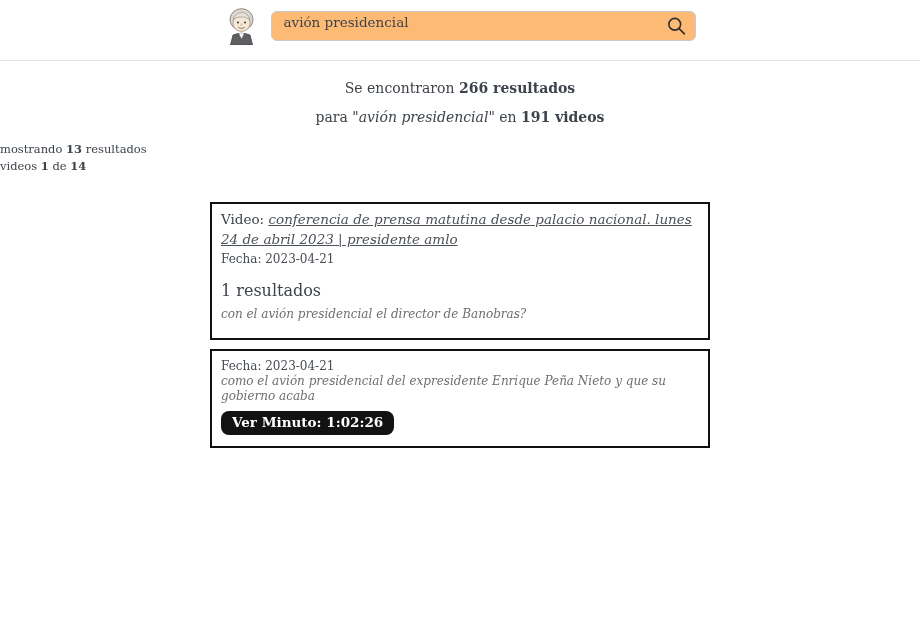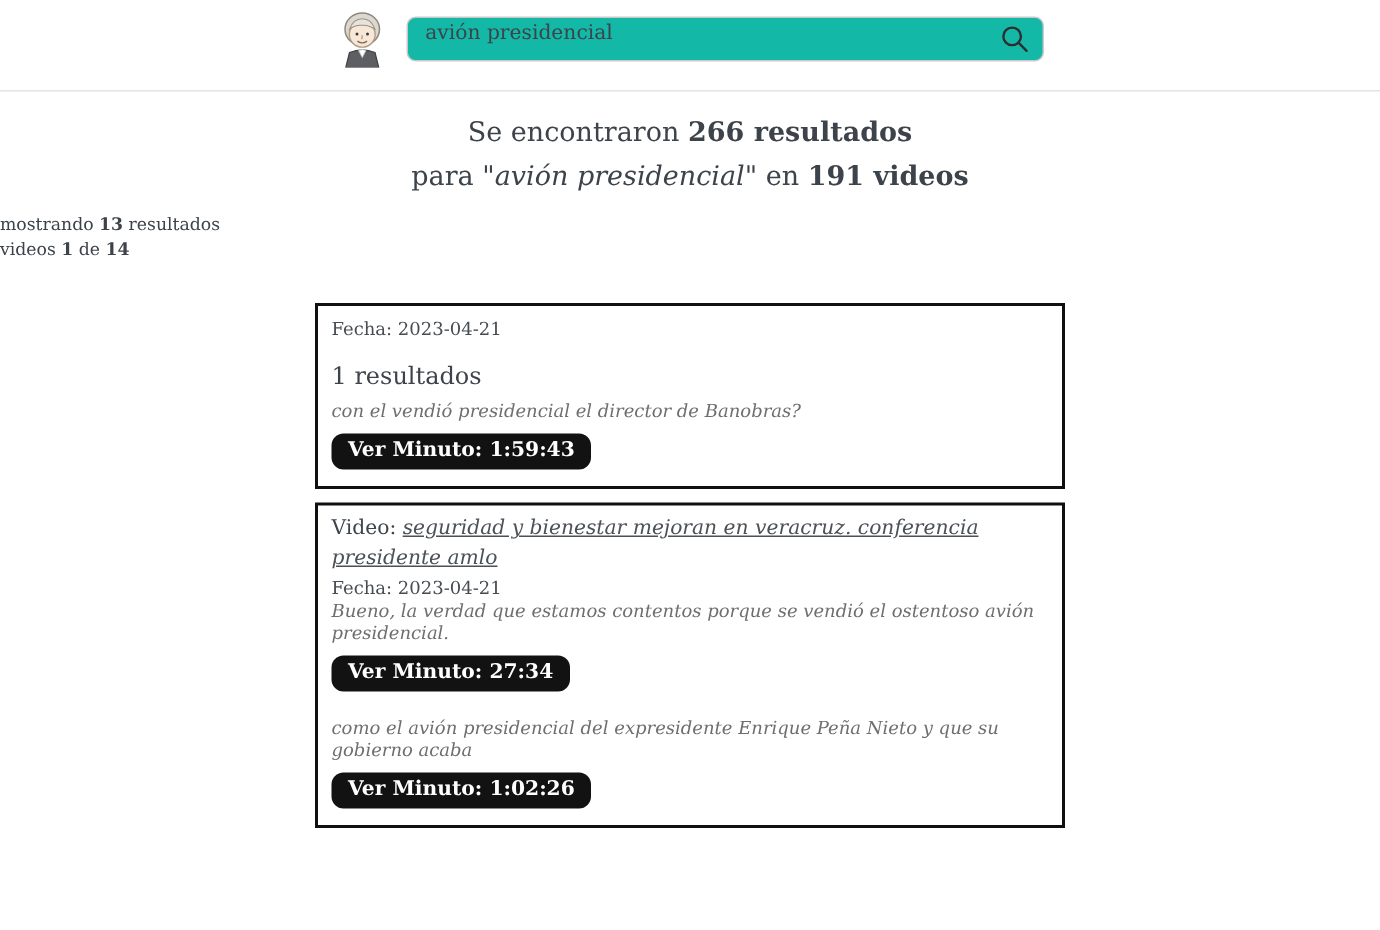--- a/index.html
+++ b/index.html
@@ -26,37 +26,37 @@
   .search-input {
     width: 100%;
     height: 30px;
     border: 1px solid #c9c9c9;
     border-radius: 6px;
     padding: 0 38px 8px 12px;
     font-family: "DejaVu Serif", "Liberation Serif", serif;
     font-size: 13.5px;
     color: #3d434a;
     outline: none;
-    background: #14b8a6;
+    background: #fdba74;
   }
   .search-icon {
     position: absolute;
     right: 9px;
     top: 50%;
     transform: translateY(-50%);
     width: 21px;
     height: 21px;
     cursor: pointer;
   }
 
   
   .summary {
     text-align: center;
     margin-top: 13px;
-    font-size: 18px;
+    font-size: 14px;
     line-height: 29px;
     color: #3d434a;
   }
   .summary b { font-weight: 700; }
   .summary .q { font-style: italic; }
   .meta {
     margin-top: 9px;
     font-size: 11.5px;
     line-height: 1.45;
     color: #3d434a;
@@ -135,35 +135,30 @@
   </div>
 
   <div class="meta">
     <span>mostrando </span><b>13</b><span> resultados</span><br>
     <span>videos </span><b>1</b><span> de </span><b>14</b>
   </div>
 
   <div class="results">
 
     <section class="card">
+      <p class="video-line"><span>Video: </span><a class="video-link">conferencia de prensa matutina desde palacio nacional. lunes 24 de abril 2023 | presidente amlo</a></p>
       <p class="fecha-line"><span>Fecha: </span><span>2023-04-21</span></p>
       <p class="count">1 resultados</p>
       <div class="match">
-        <p class="snippet">con el vendió presidencial el director de Banobras?</p>
-        <button class="ver-btn">Ver Minuto: 1:59:43</button>
+        <p class="snippet">con el avión presidencial el director de Banobras?</p>
       </div>
     </section>
 
     <section class="card">
-      <p class="video-line"><span>Video: </span><a class="video-link">seguridad y bienestar mejoran en veracruz. conferencia presidente amlo</a></p>
       <p class="fecha-line"><span>Fecha: </span><span>2023-04-21</span></p>
-      <div class="match">
-        <p class="snippet">Bueno, la verdad que estamos contentos porque se vendió el ostentoso avión presidencial.</p>
-        <button class="ver-btn">Ver Minuto: 27:34</button>
-      </div>
       <div class="match">
         <p class="snippet">como el avión presidencial del expresidente Enrique Peña Nieto y que su gobierno acaba</p>
         <button class="ver-btn">Ver Minuto: 1:02:26</button>
       </div>
     </section>
 
   </div>
 </main>
 
 </body></html>

